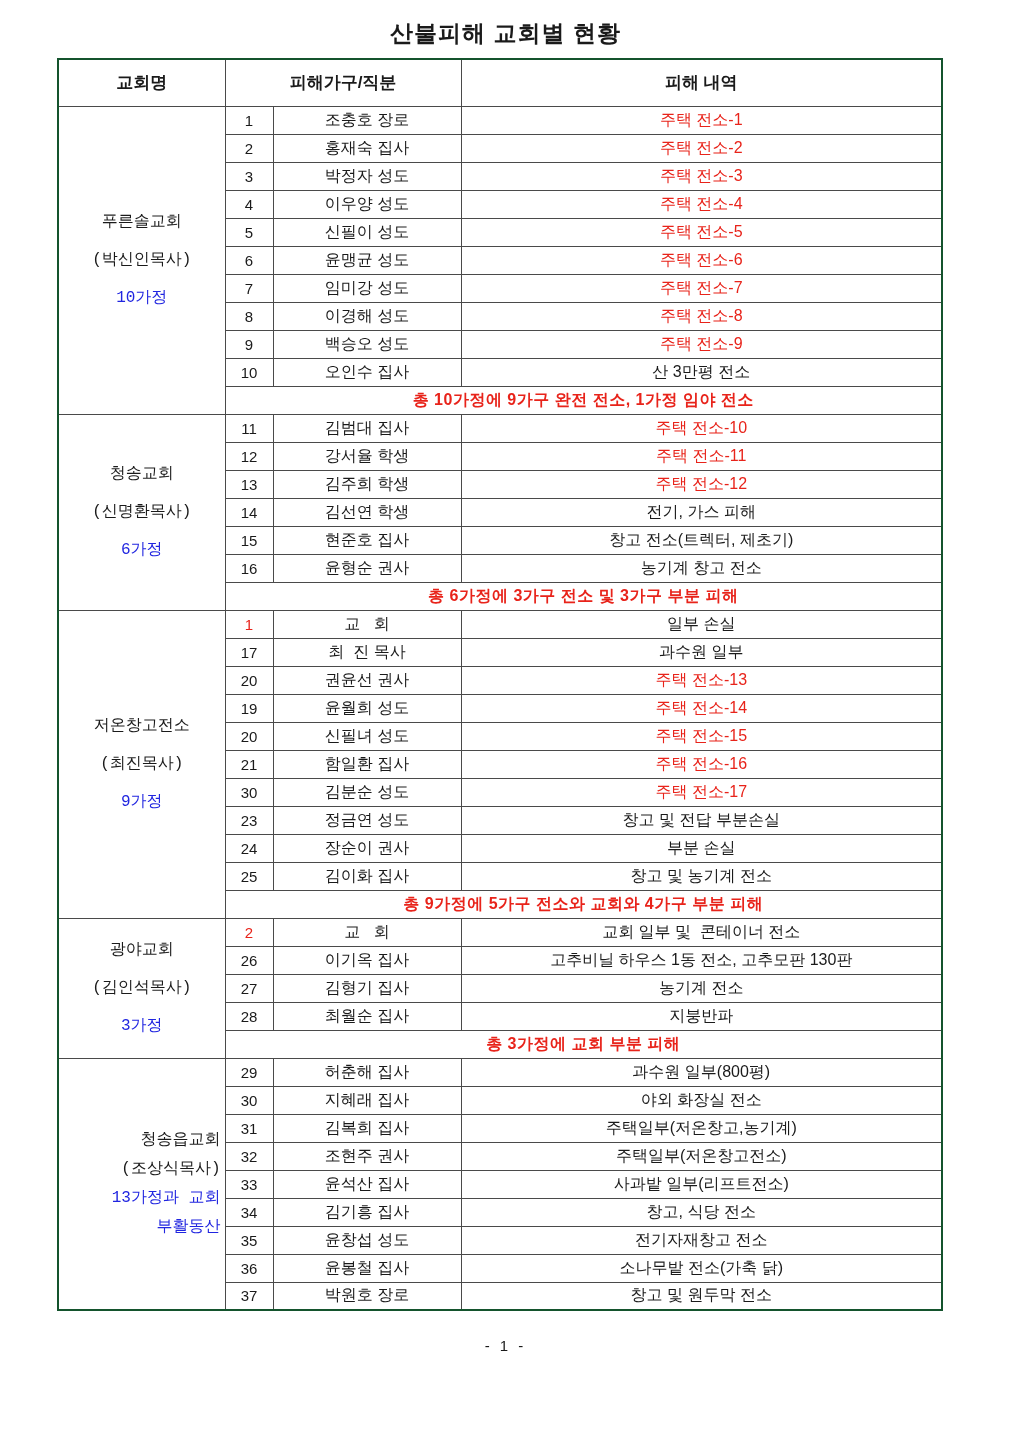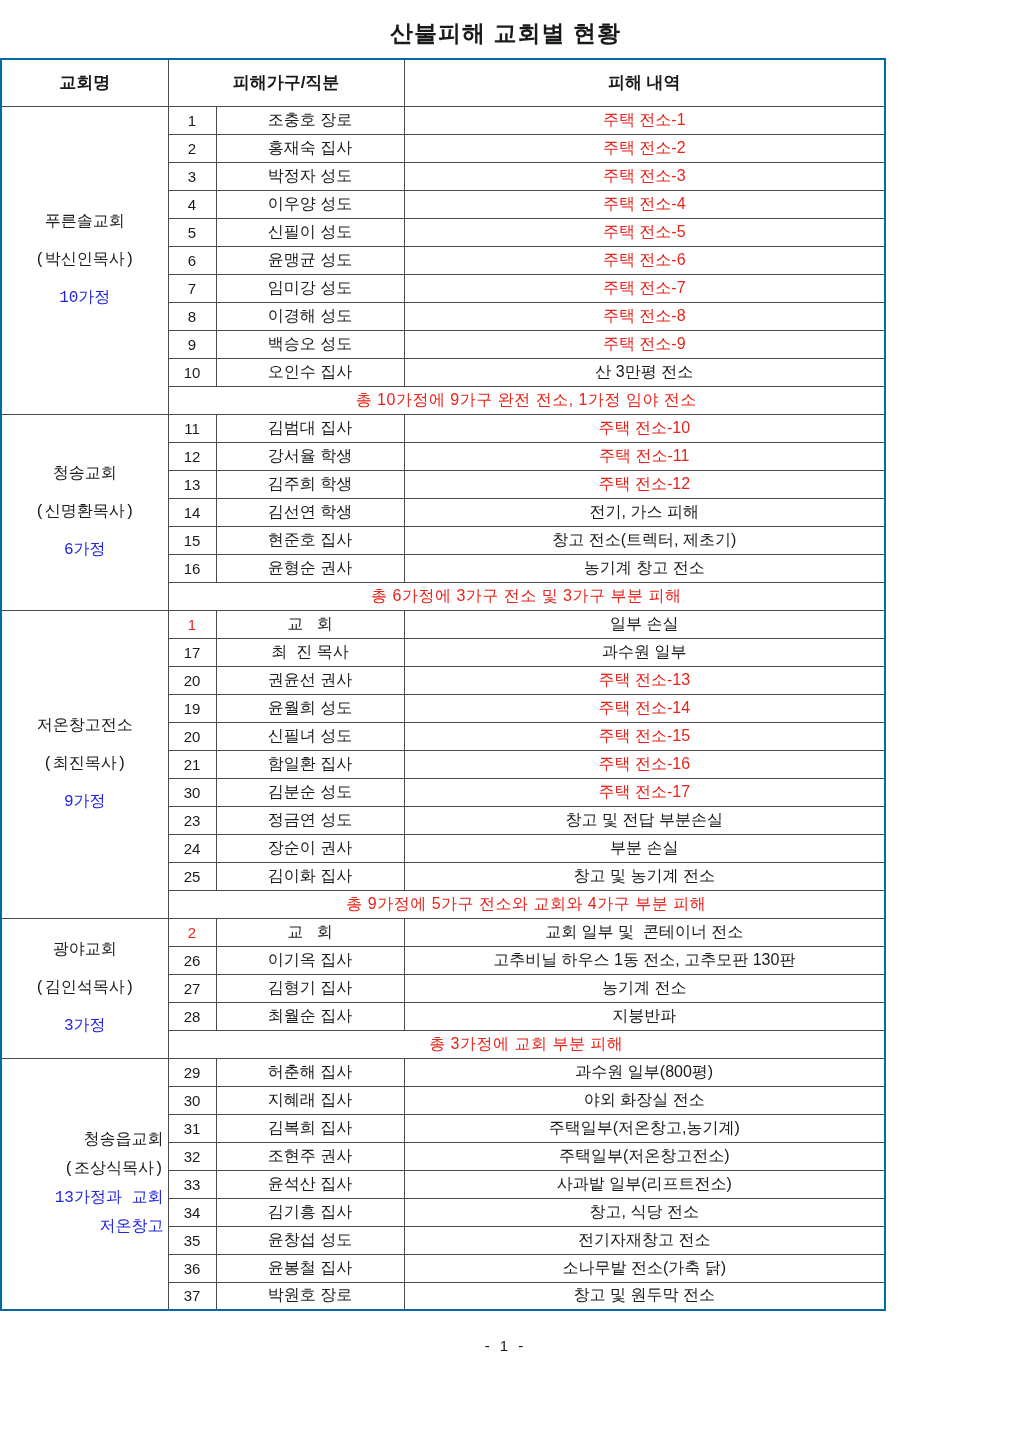--- a/index.html
+++ b/index.html
@@ -17,22 +17,23 @@
     margin: 0 0 9px 0;
     text-align: center;
     font-size: 23px;
     font-weight: bold;
     letter-spacing: 1px;
     color: #1a1a1a;
   }
   table.damage {
     border-collapse: collapse;
     table-layout: fixed;
+    margin-left: 57px;
     width: 884px;
-    border: 2px solid #0369a1;
+    border: 2px solid #14532d;
   }
   table.damage th, table.damage td {
     border: 1px solid #4a4a4a;
     padding: 0 4px;
     text-align: center;
     overflow: hidden;
   }
   thead th {
     height: 47px;
     font-size: 17px;
@@ -44,21 +45,21 @@
   th.h-detail, td.detail { border-left: 2px solid #1a1a1a; }
   tbody td { height: 28px; font-size: 16px; white-space: pre; }
   td.num  { font-size: 15px; }
   td.church { vertical-align: middle; }
   .church-lines { display: flex; flex-direction: column; align-items: center; justify-content: center; gap: 21px; font-family: Liberation Mono, monospace; }
   .church-lines.tight { gap: 12px; align-items: flex-end; }
   .church-line { line-height: 17px; font-size: 16px; }
   .blue { color: var(--blue, #2025e0); }
   .red  { color: var(--red, #e8231a); }
   td.summary {
-    font-weight: normal;
+    font-weight: bold;
     color: var(--red, #e8231a);
     font-size: 16px;
     letter-spacing: 0.5px;
   }
   td.sec-end { border-bottom: 6px double #1a1a1a; }
   .footer {
     text-align: center;
     margin-top: 26px;
     font-size: 15px;
     letter-spacing: 3px;
@@ -246,21 +247,21 @@
         </tr>
         <tr>
           <td class="num">28</td>
           <td class="person">최월순 집사</td>
           <td class="detail">지붕반파</td>
         </tr>
         <tr>
           <td colspan="3" class="summary sec-end">총 3가정에 교회 부분 피해</td>
         </tr>
         <tr>
-          <td class="church" rowspan="9"><div class="church-lines tight"><div class="church-line">청송읍교회</div><div class="church-line">(조상식목사)</div><div class="church-line blue">13가정과 교회</div><div class="church-line blue">저온창고</div></div></td>
+          <td class="church" rowspan="9"><div class="church-lines tight"><div class="church-line">청송읍교회</div><div class="church-line">(조상식목사)</div><div class="church-line blue">13가정과 교회</div><div class="church-line blue">부활동산</div></div></td>
           <td class="num">29</td>
           <td class="person">허춘해 집사</td>
           <td class="detail">과수원 일부(800평)</td>
         </tr>
         <tr>
           <td class="num">30</td>
           <td class="person">지혜래 집사</td>
           <td class="detail">야외 화장실 전소</td>
         </tr>
         <tr>

